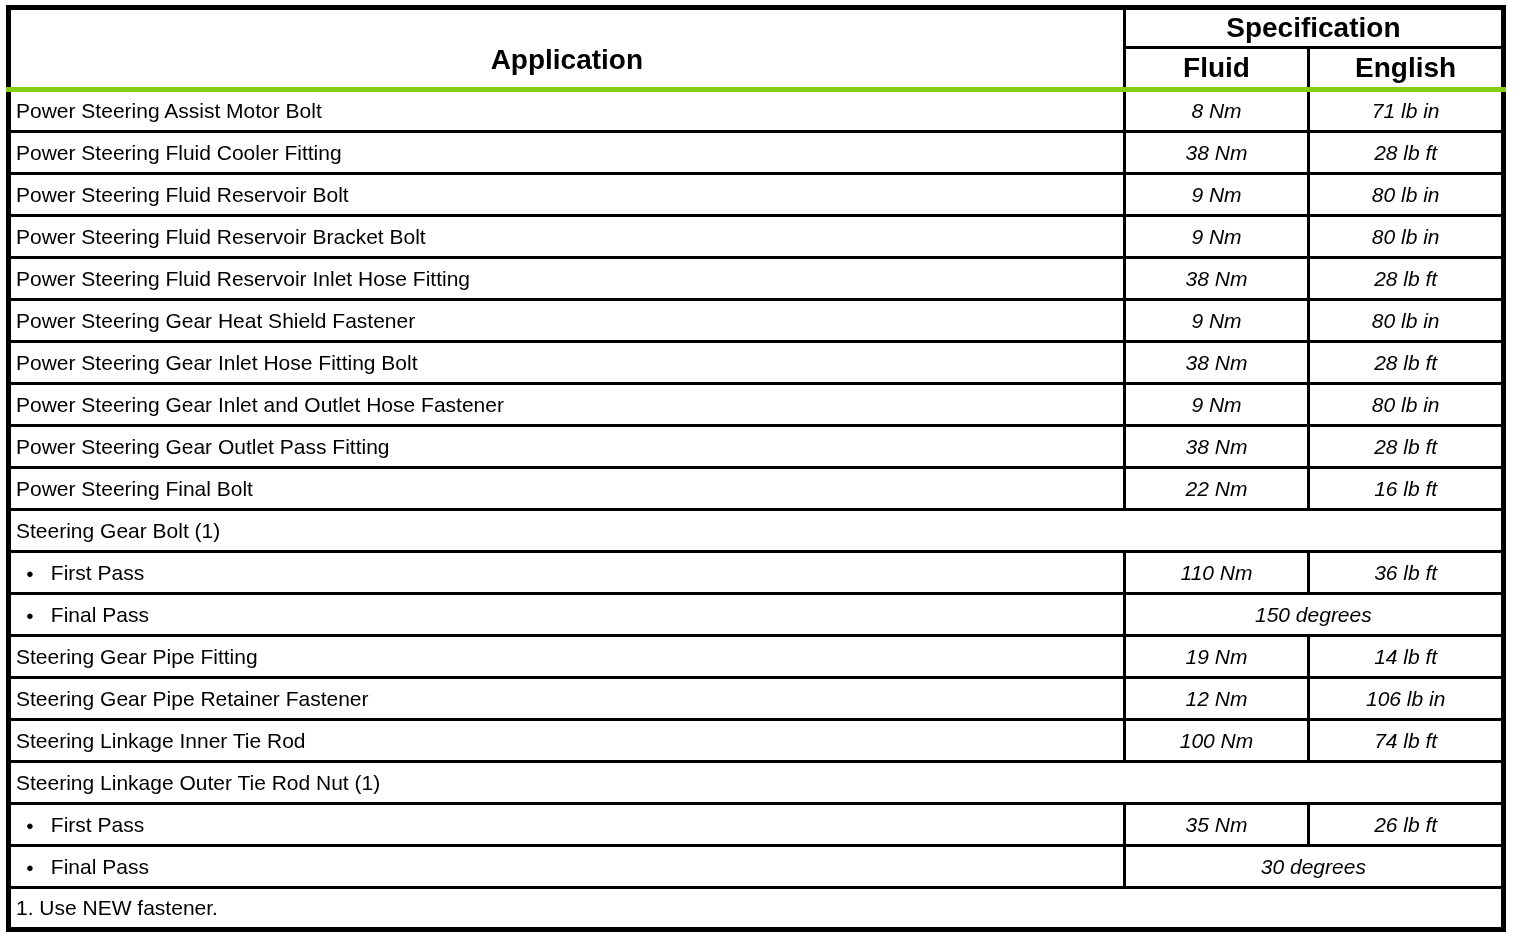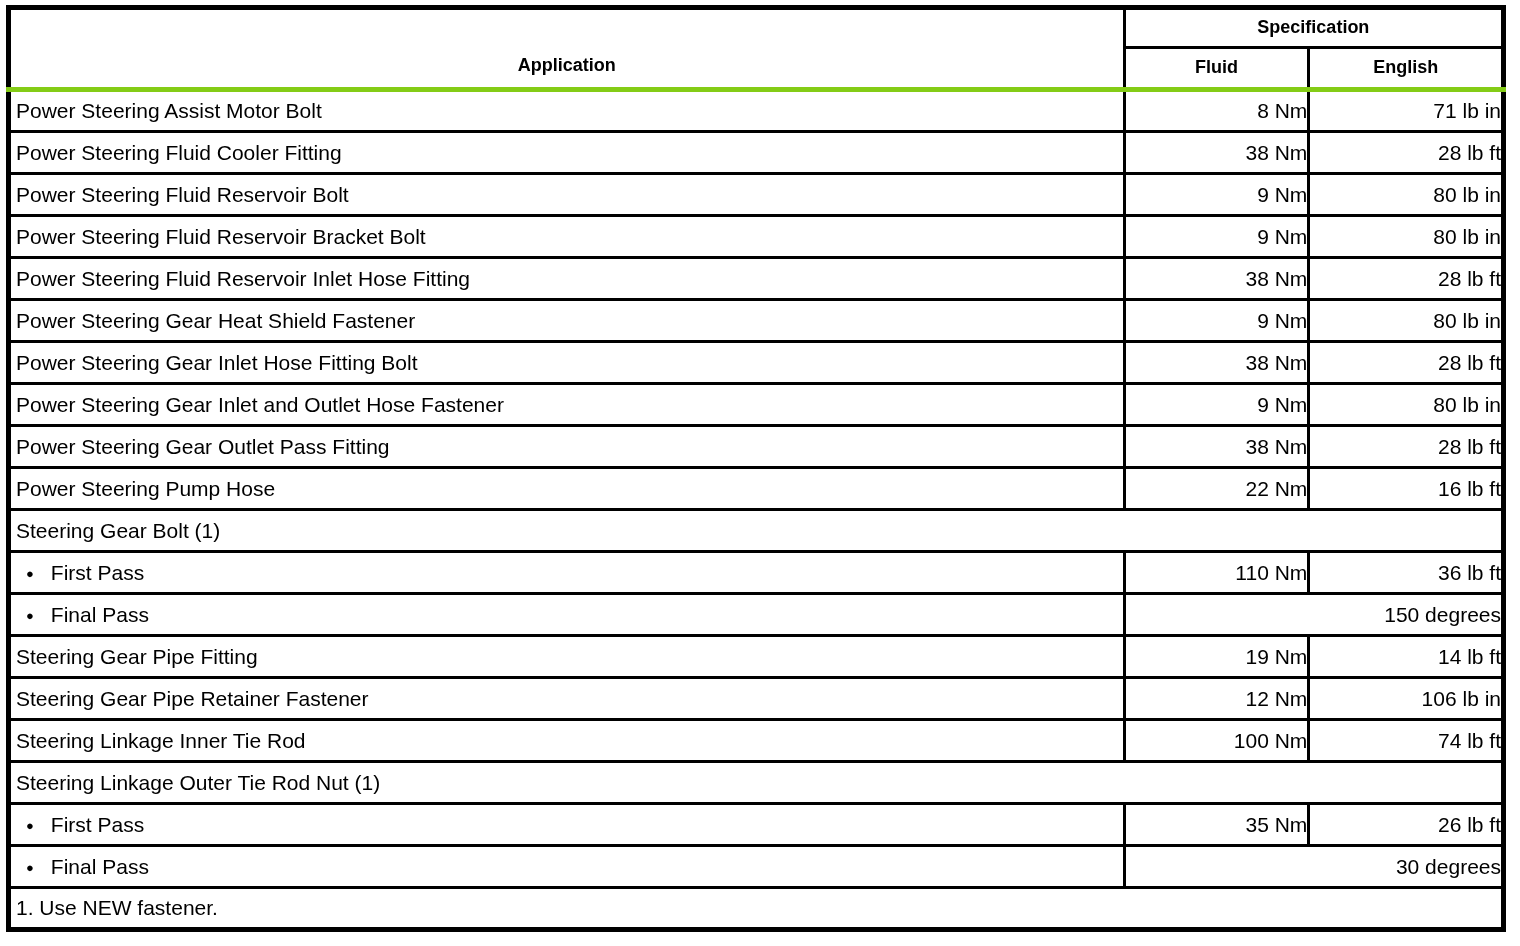--- a/index.html
+++ b/index.html
@@ -24,37 +24,37 @@
     border: 3px solid #000000;
     padding: 0;
     font-size: 21px;
     line-height: 1.1;
     vertical-align: middle;
     overflow: hidden;
     white-space: nowrap;
   }
   .spec-table thead th {
     font-weight: bold;
-    font-size: 18px;
+    font-size: 28px;
     text-align: center;
   }
   .spec-table thead tr.h1 { height: 40px; }
   .spec-table thead tr.h2 { height: 42px; }
   .spec-table thead tr.h2 th,
   .spec-table thead th.app-h { border-bottom: 5px solid #84cc16; text-align: center; }
   .spec-table th.app-h {
     vertical-align: bottom;
     padding-bottom: 11px;
   }
   .spec-table tbody tr { height: 42px; }
   .spec-table td.app {
     text-align: left;
     padding-left: 5px;
   }
-  .spec-table td.center { text-align: right; }
+  .spec-table td.center { text-align: center; font-style: italic; }
   .spec-table td.bullet { padding-left: 15px; }
   .dot {
     display: inline-block;
     font-size: 13px;
     vertical-align: 2px;
     margin-right: 17px;
   }
 </style>
 </head>
 <body>
@@ -116,21 +116,21 @@
           <td class="app"><span>Power Steering Gear Inlet and Outlet Hose Fastener</span></td>
           <td class="center">9 Nm</td>
           <td class="center">80 lb in</td>
         </tr>
         <tr>
           <td class="app"><span>Power Steering Gear Outlet Pass Fitting</span></td>
           <td class="center">38 Nm</td>
           <td class="center">28 lb ft</td>
         </tr>
         <tr>
-          <td class="app"><span>Power Steering Pump Hose</span></td>
+          <td class="app"><span>Power Steering Final Bolt</span></td>
           <td class="center">22 Nm</td>
           <td class="center">16 lb ft</td>
         </tr>
         <tr>
           <td class="app" colspan="3">Steering Gear Bolt (1)</td>
         </tr>
         <tr>
           <td class="app bullet"><span class="dot">●</span><span>First Pass</span></td>
           <td class="center">110 Nm</td>
           <td class="center">36 lb ft</td>

